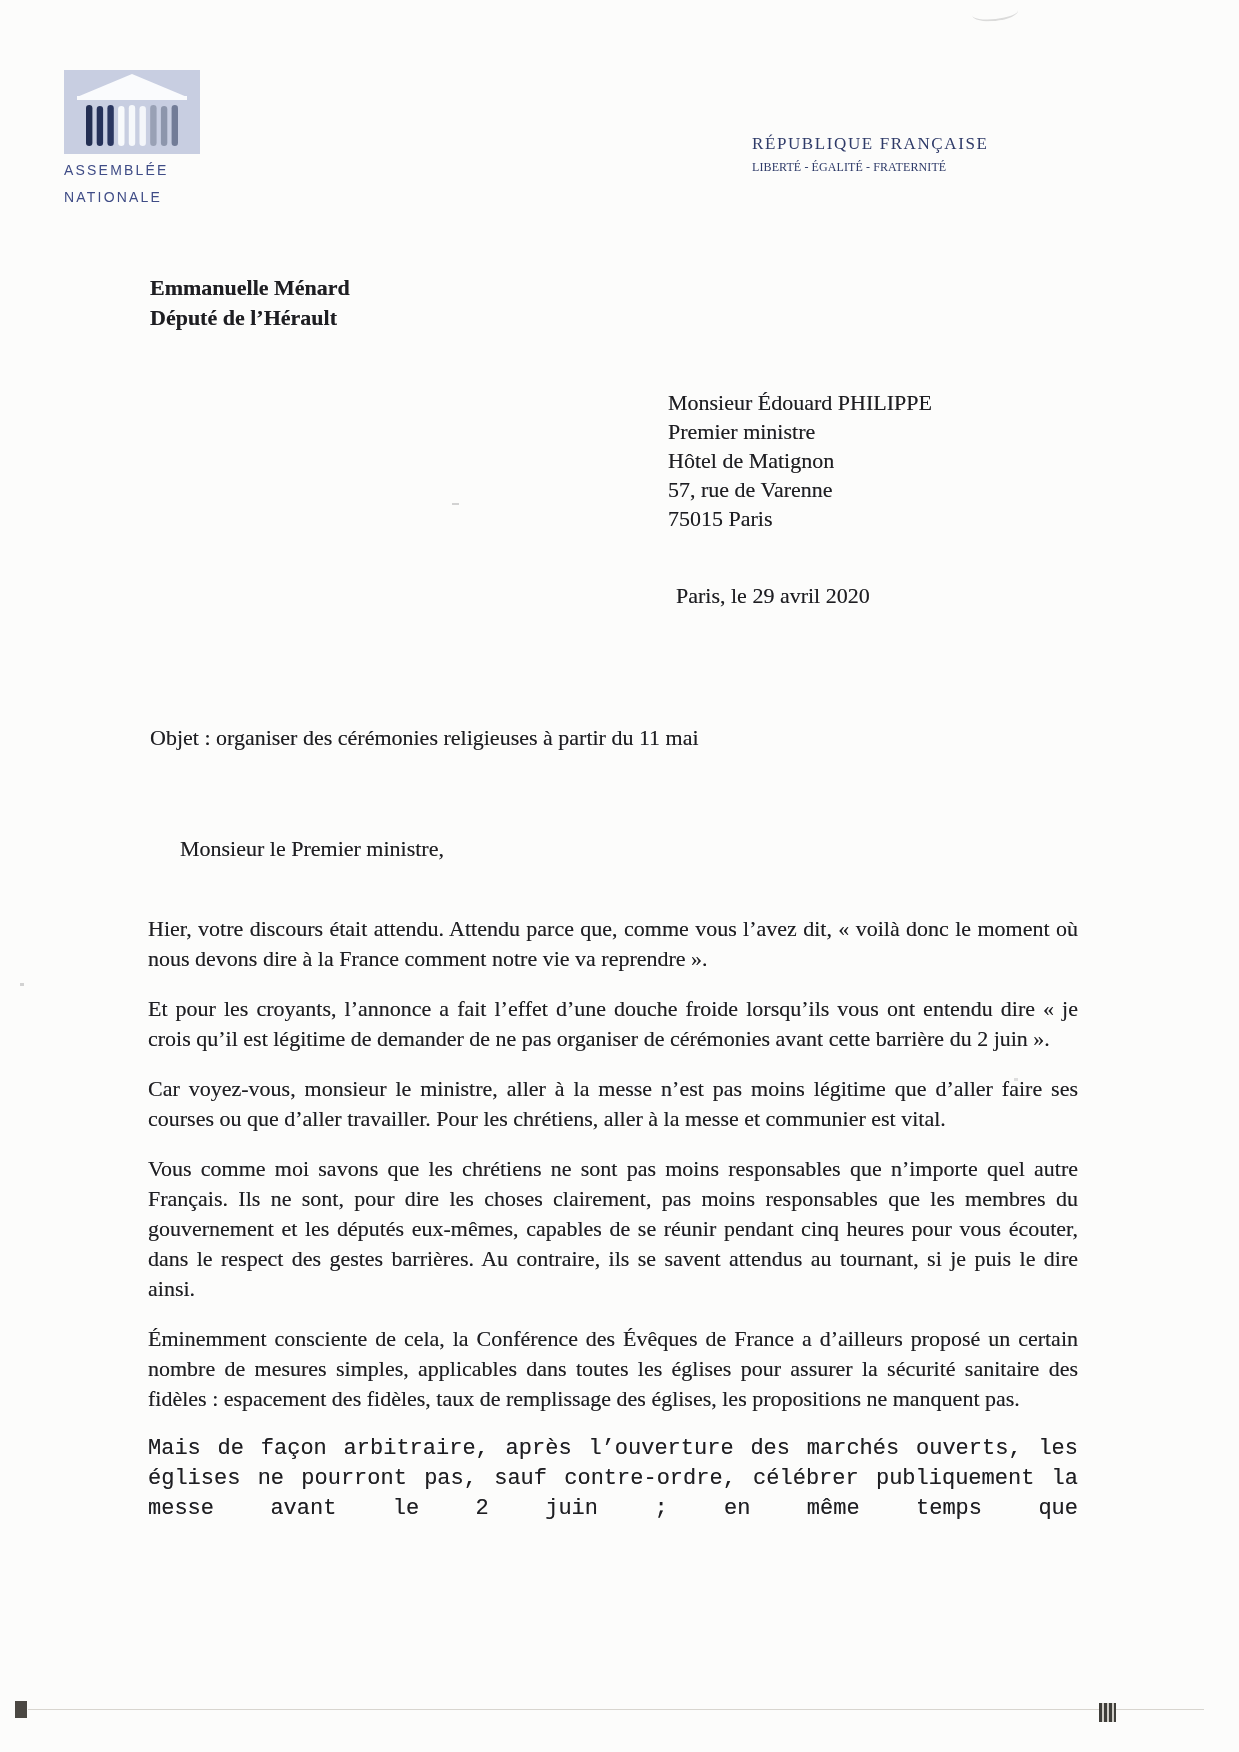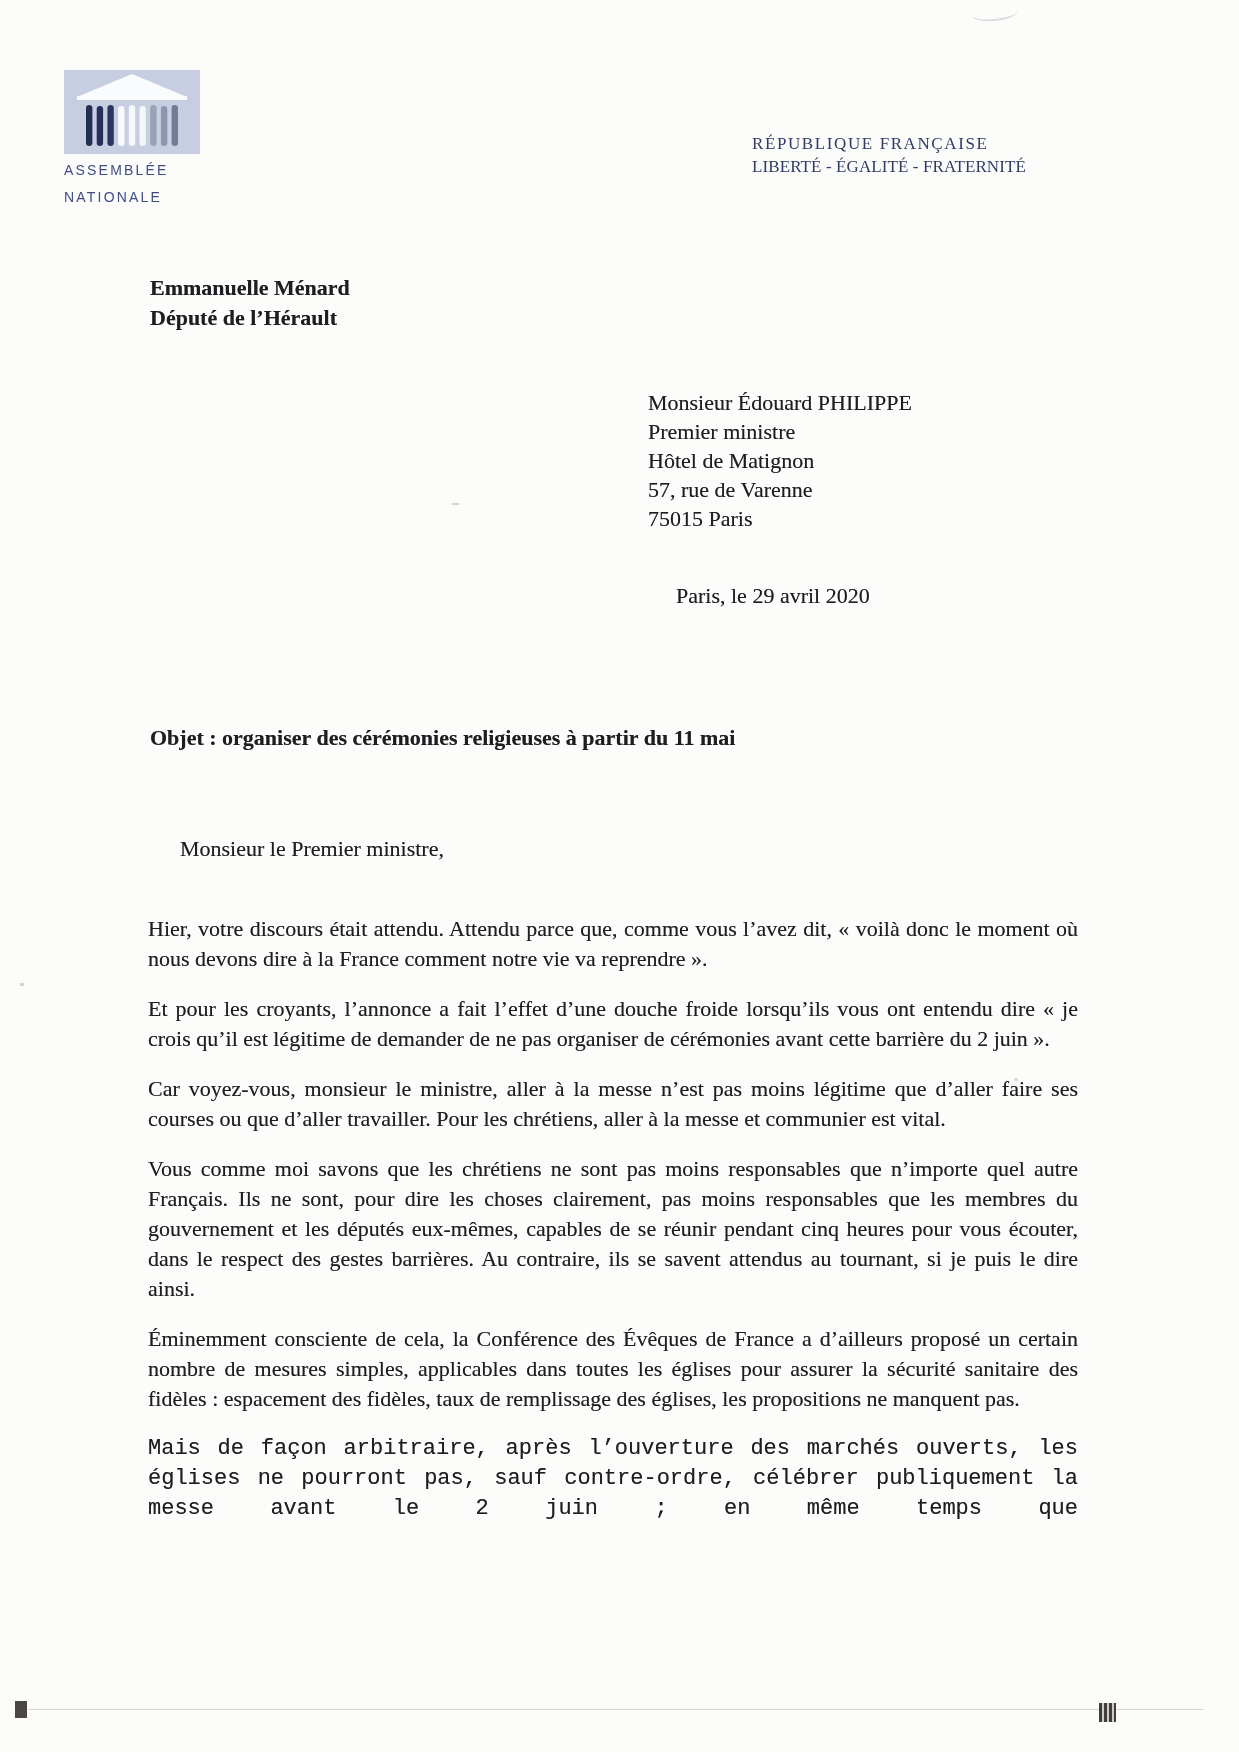--- a/index.html
+++ b/index.html
@@ -21,28 +21,28 @@
     font-size: 14px; letter-spacing: 2.2px; line-height: 27px;
     font-weight: 400; color: #3f4c86;
     white-space: nowrap;
   }
   .republique {
     position: absolute; left: 752px; top: 131px;
     font-family: Liberation Serif, serif;
     color: #2e3a68; white-space: nowrap;
   }
   .rep1 { font-size: 17px; letter-spacing: 1.6px; line-height: 26px; }
-  .rep2 { font-size: 17px; letter-spacing: 0.1px; line-height: 20px; }
+  .rep2 { font-size: 12px; letter-spacing: 0.1px; line-height: 20px; }
 
   
   .ts { font-size: 22px; line-height: 30px; text-shadow: 0 0 0.6px rgba(25,25,30,0.5); }
   .sender     { position: absolute; left: 150px; top: 273px; font-weight: bold; }
-  .recipient  { position: absolute; left: 648px; top: 388px; line-height: 29px; }
+  .recipient  { position: absolute; left: 668px; top: 388px; line-height: 29px; }
   .dateline   { position: absolute; left: 676px; top: 581px; }
-  .subject    { position: absolute; left: 150px; top: 723px; font-weight: bold; }
+  .subject    { position: absolute; left: 150px; top: 723px; }
   .salutation { position: absolute; left: 150px; top: 834px; margin-left: 30px; }
   .body       { position: absolute; left: 148px; top: 914px; width: 930px; }
   .body p { margin: 0 0 20px 0; text-align: justify; }
   .body p.continued { text-align-last: justify; margin-bottom: 0; font-family: Liberation Mono, monospace; }
 
   
   .squiggle {
     position: absolute; left: 972px; top: 5px; width: 46px; height: 14px;
     border-bottom: 2px solid #d3d3d3; border-radius: 50%;
     transform: rotate(-6deg); opacity: 0.8;

